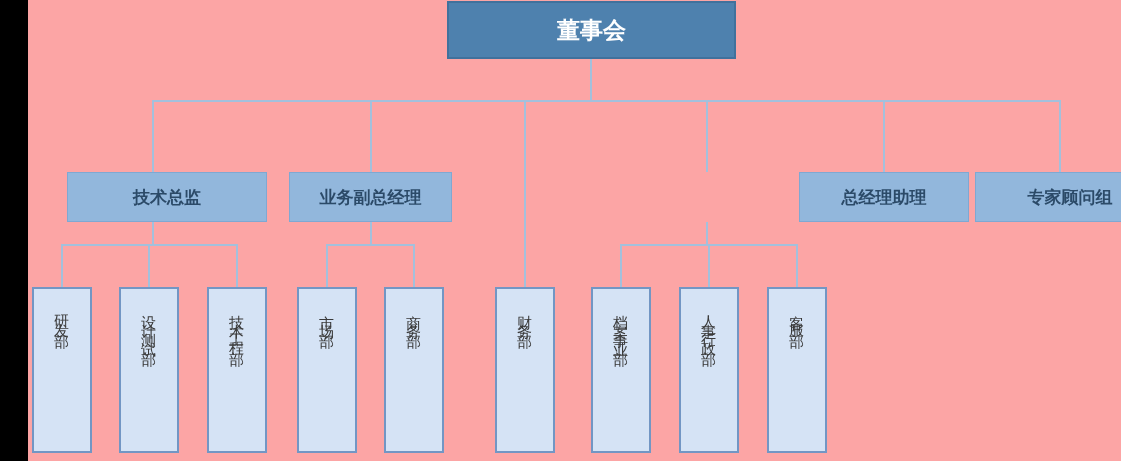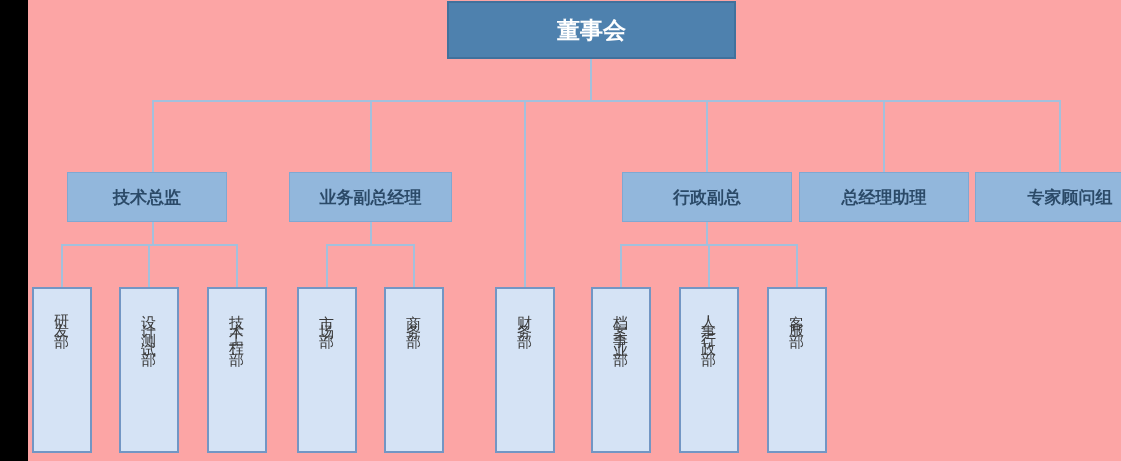--- a/index.html
+++ b/index.html
@@ -48,21 +48,21 @@
     top: 172px; height: 50px;
     background: #92B7DC;
     border: 1px solid #7FA8D2;
     box-sizing: border-box;
     display: flex; align-items: center; justify-content: center;
     color: #2B4A68;
     font-size: 17px;
     font-weight: bold;
     cursor: default;
   }
-  .mgr.tech    { left: 39px;  width: 160px; }
+  .mgr.tech    { left: 39px;  width: 200px; }
   .mgr.biz     { left: 261px; width: 163px; }
   .mgr.admin   { left: 594px; width: 170px; }
   .mgr.gmasst  { left: 771px; width: 170px; }
   .mgr.experts { left: 947px; width: 190px; }
 
   
   .dept {
     position: absolute;
     top: 287px;
     width: 60px; height: 166px;
@@ -127,23 +127,20 @@
   <div class="board">
     <span>董事会</span>
   </div>
 
   <div class="mgr tech">
     <span>技术总监</span>
   </div>
   <div class="mgr biz">
     <span>业务副总经理</span>
   </div>
-  <div class="mgr admin">
-    <span>行政副总</span>
-  </div>
   <div class="mgr gmasst">
     <span>总经理助理</span>
   </div>
   <div class="mgr experts">
     <span>专家顾问组</span>
   </div>
 
   <div class="dept d1">
     <span class="vtext">研发部</span>
   </div>

